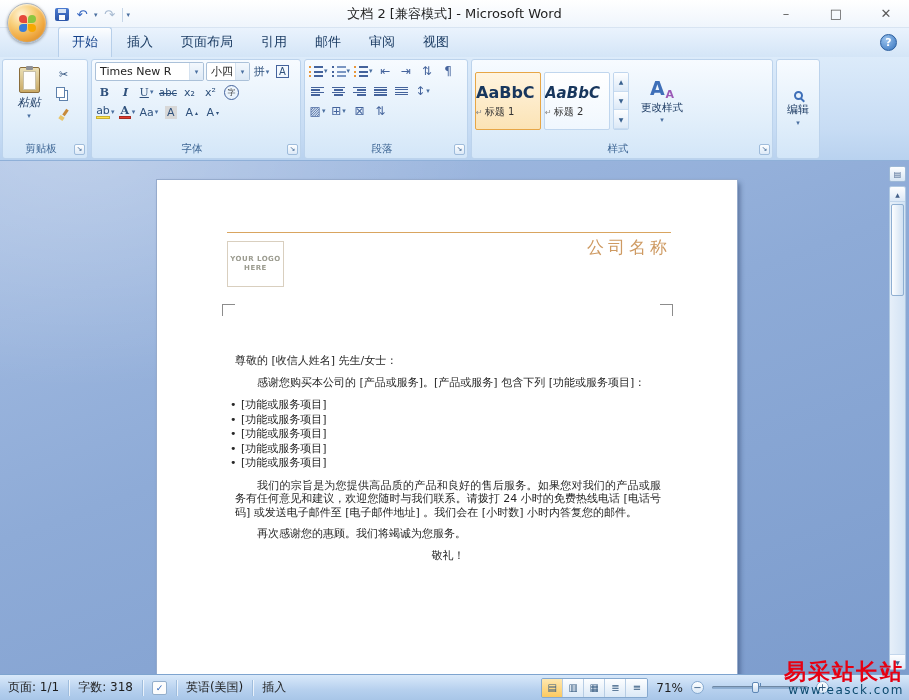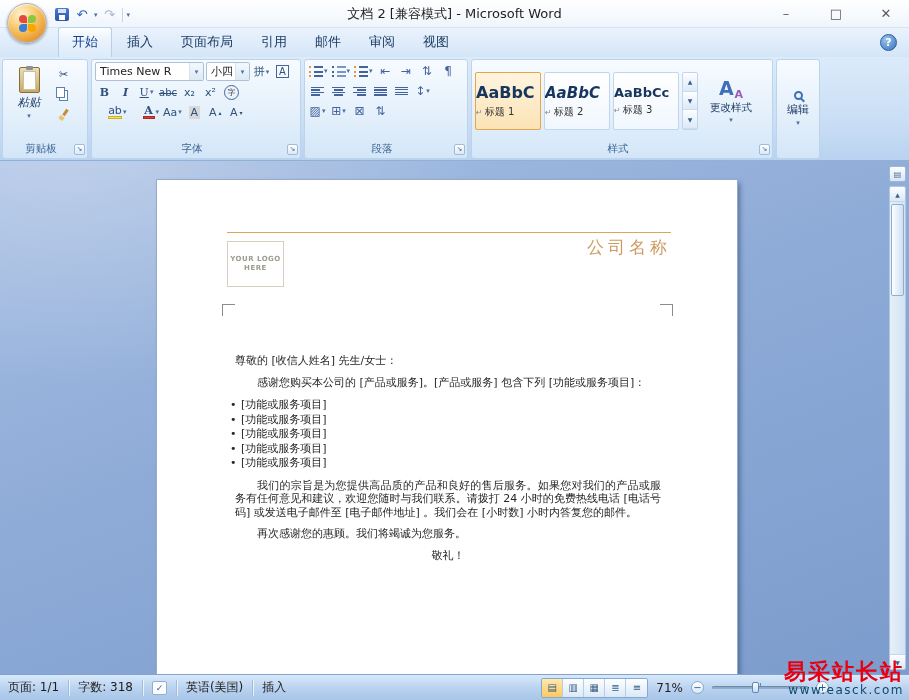--- a/index.html
+++ b/index.html
@@ -84,21 +84,21 @@
   .combo .cardrop { margin-left:auto; width:14px; height:100%; display:flex; align-items:center; justify-content:center;
     color:#4A6FA0; font-size:7px; border-left:1px solid #D5E2F0; background:linear-gradient(#F3F8FD,#DDE9F6); }
   .bserif { font-family:"DejaVu Serif",serif; font-weight:bold; }
   .iserif { font-family:"DejaVu Serif",serif; font-style:italic; font-weight:bold; }
   .userif { font-family:"DejaVu Serif",serif; text-decoration:underline; }
   .strike { text-decoration:line-through; font-size:10px; }
   .boxedA { border:1px solid #44639C; padding:0 2px; font-size:10px; line-height:11px; }
   .circleC { width:15px; height:15px; border:1px solid #44639C; border-radius:50%; font-size:8px;
     display:flex; align-items:center; justify-content:center; color:#333; }
   .stackbtn { display:inline-flex; flex-direction:column; align-items:center; justify-content:center;
-    height:18px; line-height:10px;margin-left:12px; }
+    height:18px; line-height:10px; }
   .bar-y { display:block; width:14px; height:3px; background:#FFE34D; border:1px solid #C9B030; }
   .bar-r { display:block; width:12px; height:3px; background:#E03C31; border:1px solid #A82A22; }
   .shadeA { background:#D8D8D8; padding:0 2px; }
   .tinycar { font-size:6px; color:#2F517C; margin-left:1px; }
 
   
   .ic-bul { width:14px; height:12px; background-repeat:no-repeat;
     background-image:repeating-linear-gradient(to bottom,#E8973B 0 2px,transparent 2px 4.7px),
                      repeating-linear-gradient(to bottom,#44639C 0 2px,transparent 2px 4.7px);
     background-size:2px 12px, 9px 12px; background-position:0 1px, 5px 1px; }
@@ -417,24 +417,20 @@
     <div class="group" style="width:302px">
       <div class="gbody styles-body">
         <div class="style-card sel">
           <span class="prev1">AaBbC</span>
           <span class="style-name"><span class="pmark">↵</span><span>标题 1</span></span>
         </div>
         <div class="style-card">
           <span class="prev2">AaBbC</span>
           <span class="style-name"><span class="pmark">↵</span><span>标题 2</span></span>
         </div>
-        <div class="style-card">
-          <span class="prev3">AaBbCc</span>
-          <span class="style-name"><span class="pmark">↵</span><span>标题 3</span></span>
-        </div>
         <div class="gallery-scroll">
           <span>▲</span>
           <span>▼</span>
           <span>▼</span>
         </div>
         <div class="change-style-btn">
           <span class="ic-changestyle">
               <span class="A1">A</span>
               <span class="A2">A</span>
             </span>

